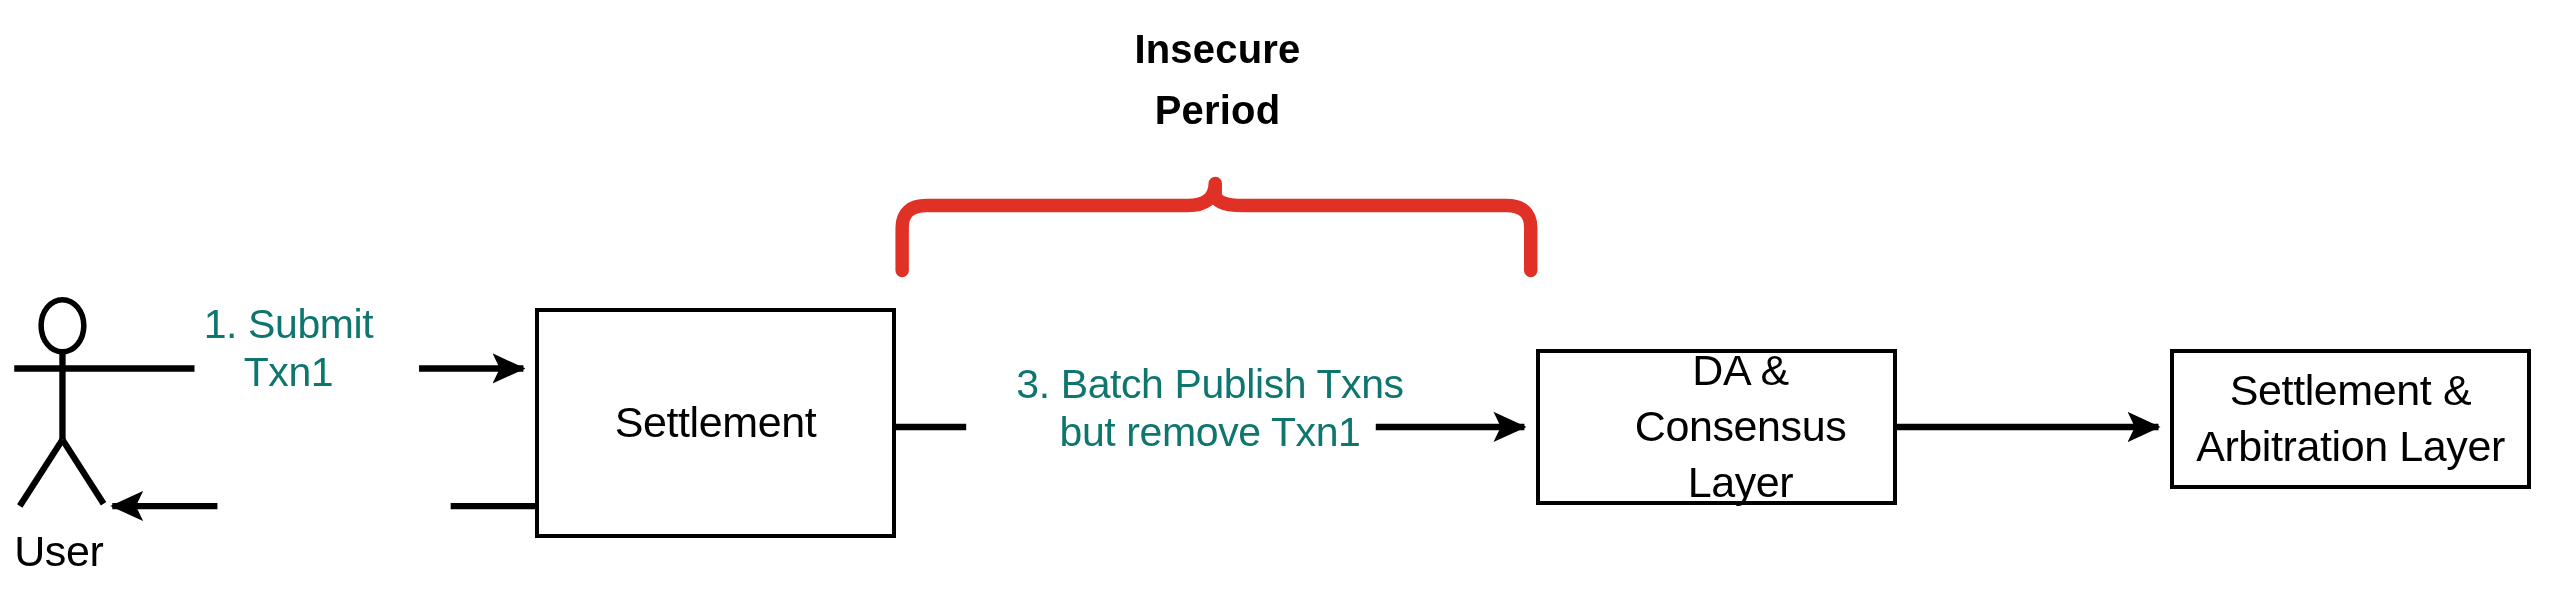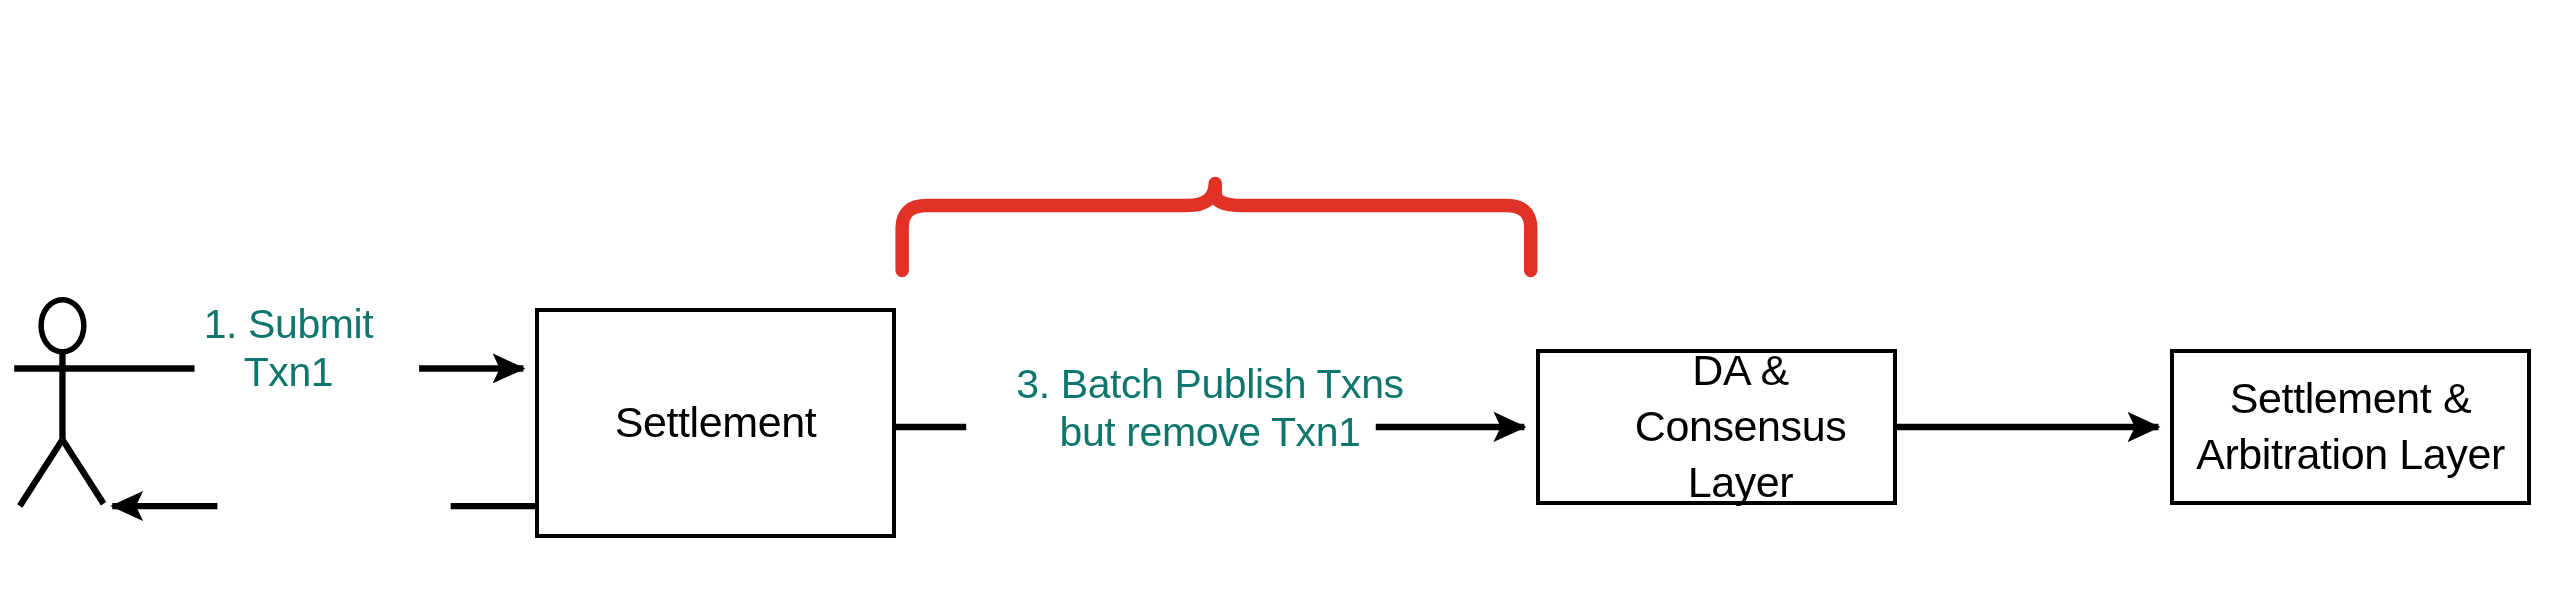--- a/index.html
+++ b/index.html
@@ -47,21 +47,21 @@
     left: 1536px;
     top: 349px;
     width: 361px;
     height: 156px;
     padding-left: 48px;
   }
   #box-settlement {
     left: 2170px;
     top: 349px;
     width: 361px;
-    height: 156px;
+    height: 140px;
   }
   .edge-label {
     position: absolute;
     color: #0f766e;
     font-family: "Liberation Sans", sans-serif;
     font-size: 41px;
     line-height: 1.18;
     text-align: center;
     white-space: pre-line;
     letter-spacing: -0.4px;
@@ -151,33 +151,36 @@
              Q 1141 260 1172 260
              L 1502 260
              Q 1536 260 1537 232
              L 1537 246
              Q 1538 260 1572 260
              L 1905 260
              Q 1936 260 1936 288
              L 1936 342" fill="none" stroke="#e03127" stroke-width="17" stroke-linecap="round" stroke-linejoin="round"></path>
   </svg>
 
+  <div id="annotation-insecure">Insecure
+Period</div>
 
   <div class="node-box" id="box-sequencer">Settlement</div>
 
   <div class="node-box" id="box-da">DA &amp;
 Consensus
 Layer</div>
 
   <div class="node-box" id="box-settlement">Settlement &amp;
 Arbitration
 Layer</div>
 
   <div class="edge-label" id="label-submit">1. Submit
 Txn1</div>
 
 
   <div class="edge-label" id="label-batch">3. Batch Publish Txns
 but remove Txn1</div>
 
+  <div id="label-user">User</div>
 
 </div>
 
 
 </body></html>

